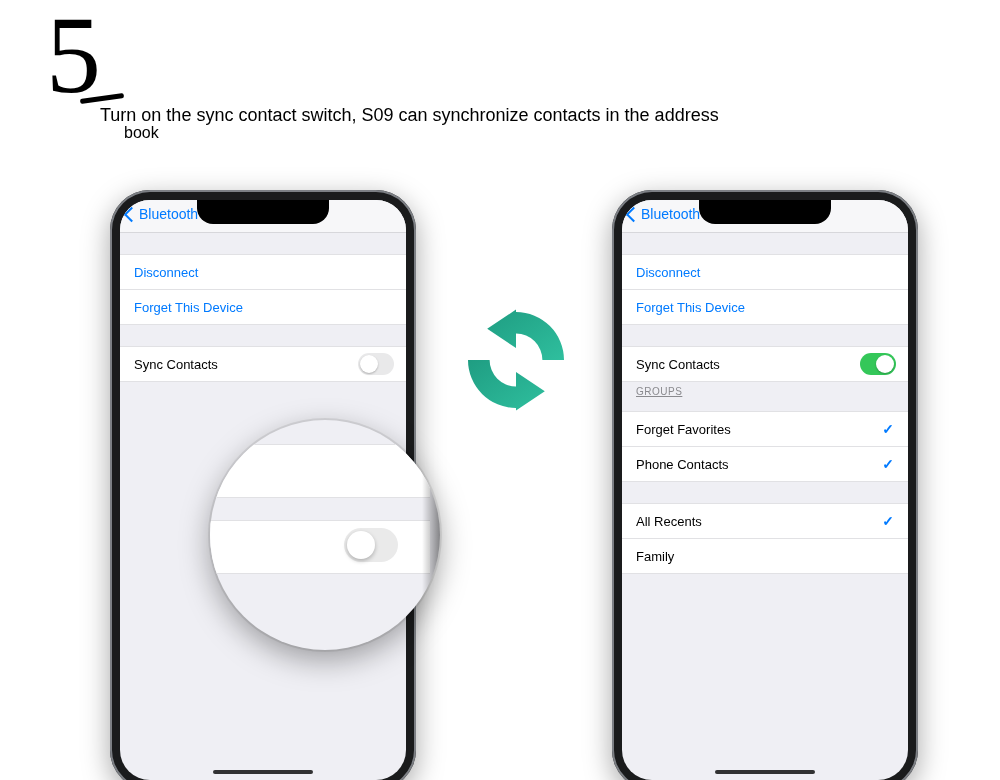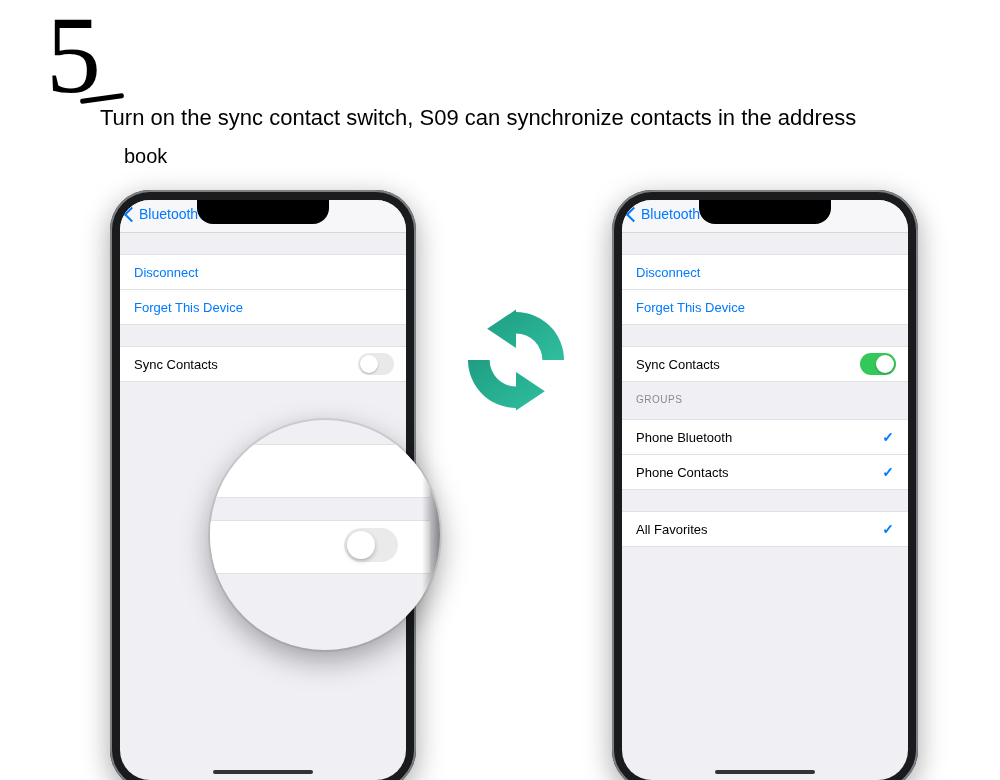--- a/index.html
+++ b/index.html
@@ -32,30 +32,30 @@
     background: #000;
     transform: rotate(-8deg);
     border-radius: 2px;
   }
   .instruction {
     position: absolute;
     left: 100px;
     top: 104px;
     width: 800px;
     color: #000;
-    font-size: 22px;
+    font-size: 18px;
     font-weight: 500;
     line-height: 1.25;
   }
   .instruction-cont {
     position: absolute;
     left: 124px;
-    top: 145px;
+    top: 124px;
     width: 700px;
-    font-size: 20px;
+    font-size: 16px;
     font-weight: 500;
   }
 
   
   .phone {
     position: absolute;
     width: 286px;
     height: 580px;
     background: #1a1b1c;
     border-radius: 40px;
@@ -147,22 +147,23 @@
     margin-top: -1px;
     position: relative;
   }
   .cell.link { color: #007aff; }
   .cell.black { color: #000; }
   .section-header {
     height: 26px;
     font-size: 10px;
     letter-spacing: 0.5px;
     color: #8a8a8e;
-    padding: 12px 14px 0;
+    padding: 4px 14px 0;
     text-transform: uppercase;
+    text-decoration: underline;
   }
 
   
   .toggle {
     position: absolute;
     right: 12px;
     top: 50%;
     transform: translateY(-50%);
     width: 36px;
     height: 22px;
@@ -345,32 +346,35 @@
       <div class="cell black">
         <span>Sync Contacts</span>
         <div class="toggle on">
           <div class="knob"></div>
         </div>
       </div>
 
       <div class="section-header">Groups</div>
 
       <div class="cell black">
-        <span>Phone Bluetooth</span>
+        <span>Forget Favorites</span>
         <span class="check">✓</span>
       </div>
       <div class="cell black">
         <span>Phone Contacts</span>
         <span class="check">✓</span>
       </div>
 
       <div class="spacer"></div>
 
       <div class="cell black">
-        <span>All Favorites</span>
+        <span>All Recents</span>
         <span class="check">✓</span>
+      </div>
+      <div class="cell black">
+        <span>Family</span>
       </div>
 
       <div class="home-indicator"></div>
     </div>
   </div>
 
 </div>
 
 </body></html>

